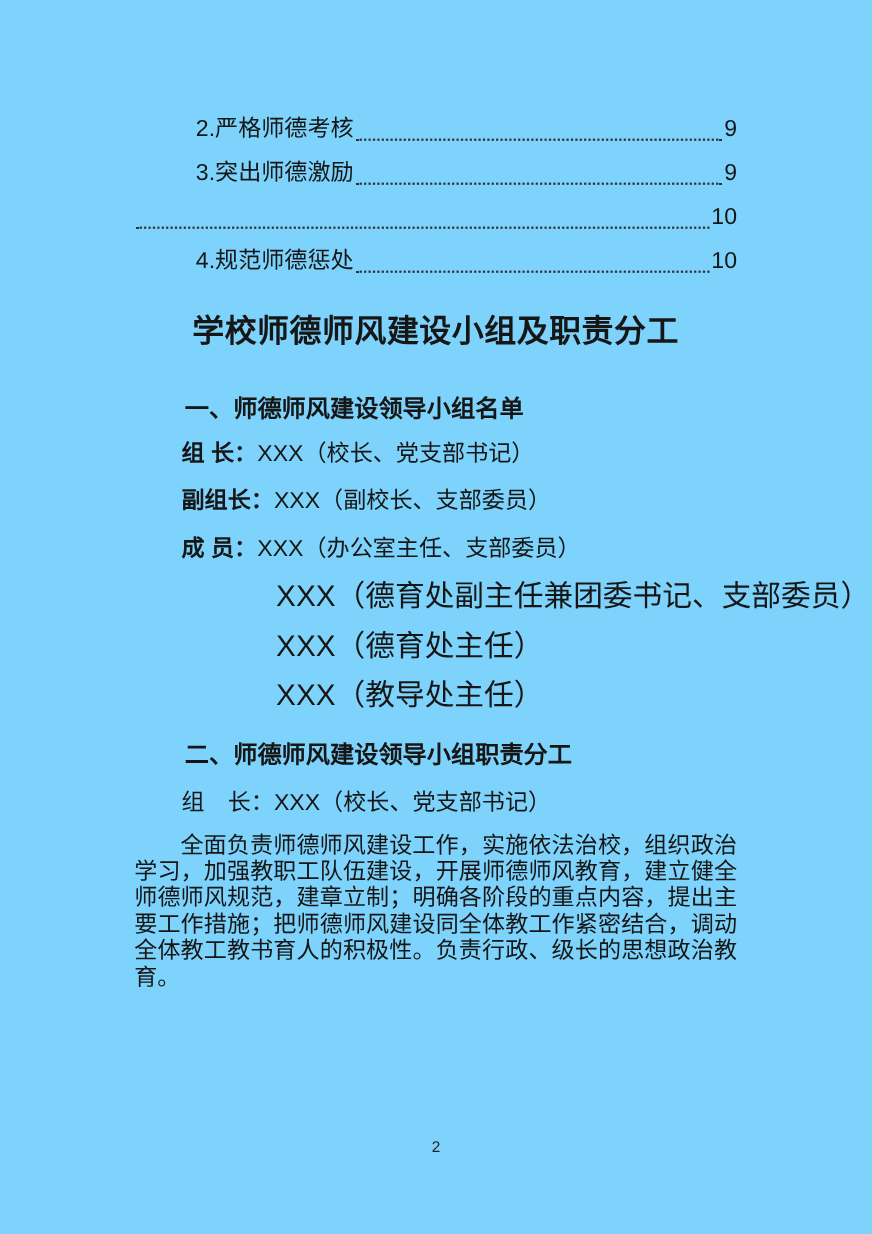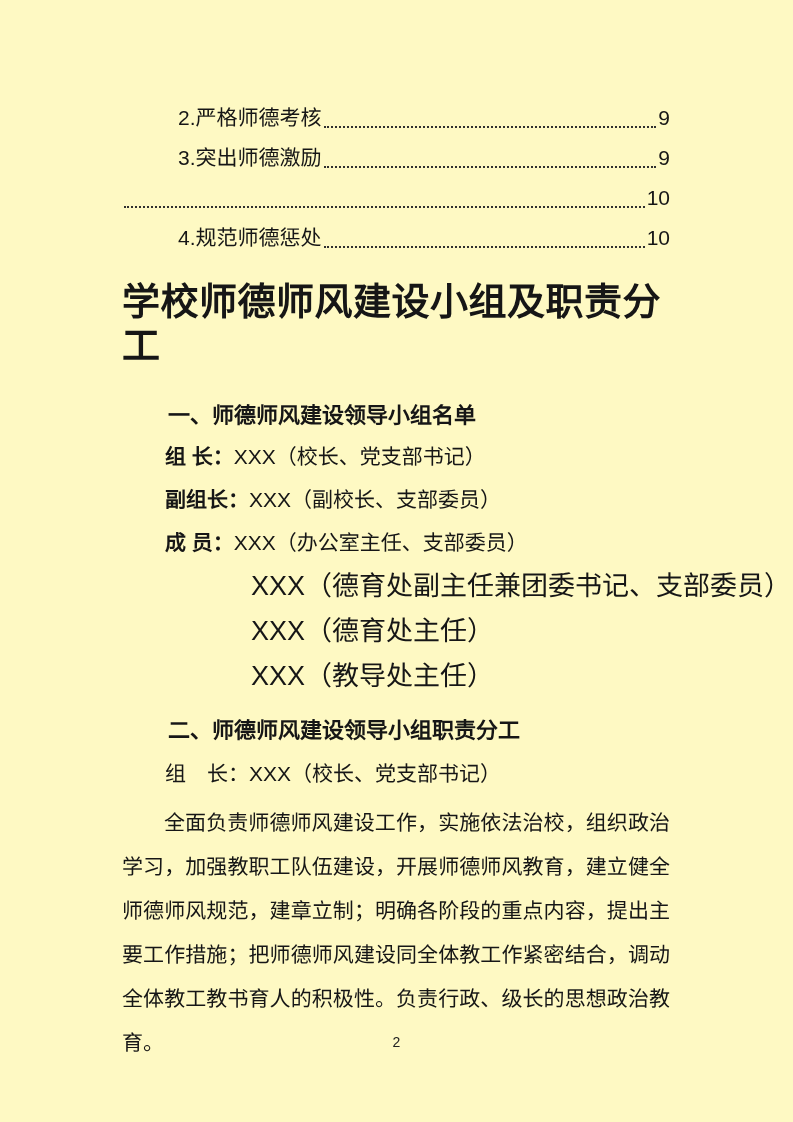--- a/index.html
+++ b/index.html
@@ -4,21 +4,21 @@
 <style>
   html, body {
     margin: 0;
     padding: 0;
     background: #ffffff;
   }
   .page {
     position: relative;
     width: 793px;
     height: 1122px;
-    background: #fef9c3;
+    background: #7dd3fc;
     font-family: "Liberation Sans", "DejaVu Sans", sans-serif;
     color: #161616;
     overflow: hidden;
   }
   .content {
     position: absolute;
     left: 122px;
     top: 98px;
     width: 548px;
   }
@@ -39,24 +39,24 @@
     border-bottom: 2px dotted #2f2f2f;
     margin: 0 2px 10px 2px;
     height: 0;
   }
   .toc-page {
     font-size: 21px;
   }
   
   .doc-title {
     margin-top: 22px;
-    font-size: 38px;
+    font-size: 29px;
     font-weight: bold;
     line-height: 44px;
-    text-align: left;
+    text-align: center;
     letter-spacing: 0.5px;
   }
   .section-heading {
     margin-top: 32px;
     padding-left: 46px;
     font-size: 22px;
     font-weight: bold;
     line-height: 32px;
   }
   .section-heading.second {
@@ -85,21 +85,21 @@
     margin-top: 5px;
     padding-left: 43px;
     font-size: 21px;
     line-height: 43px;
     white-space: nowrap;
   }
   
   .body-paragraph {
     margin-top: 6px;
     font-size: 21px;
-    line-height: 44px;
+    line-height: 24px;
     text-align: justify;
     text-indent: 42px;
   }
   
   .page-number {
     position: absolute;
     top: 1034px;
     left: 0;
     width: 100%;
     text-align: center;

